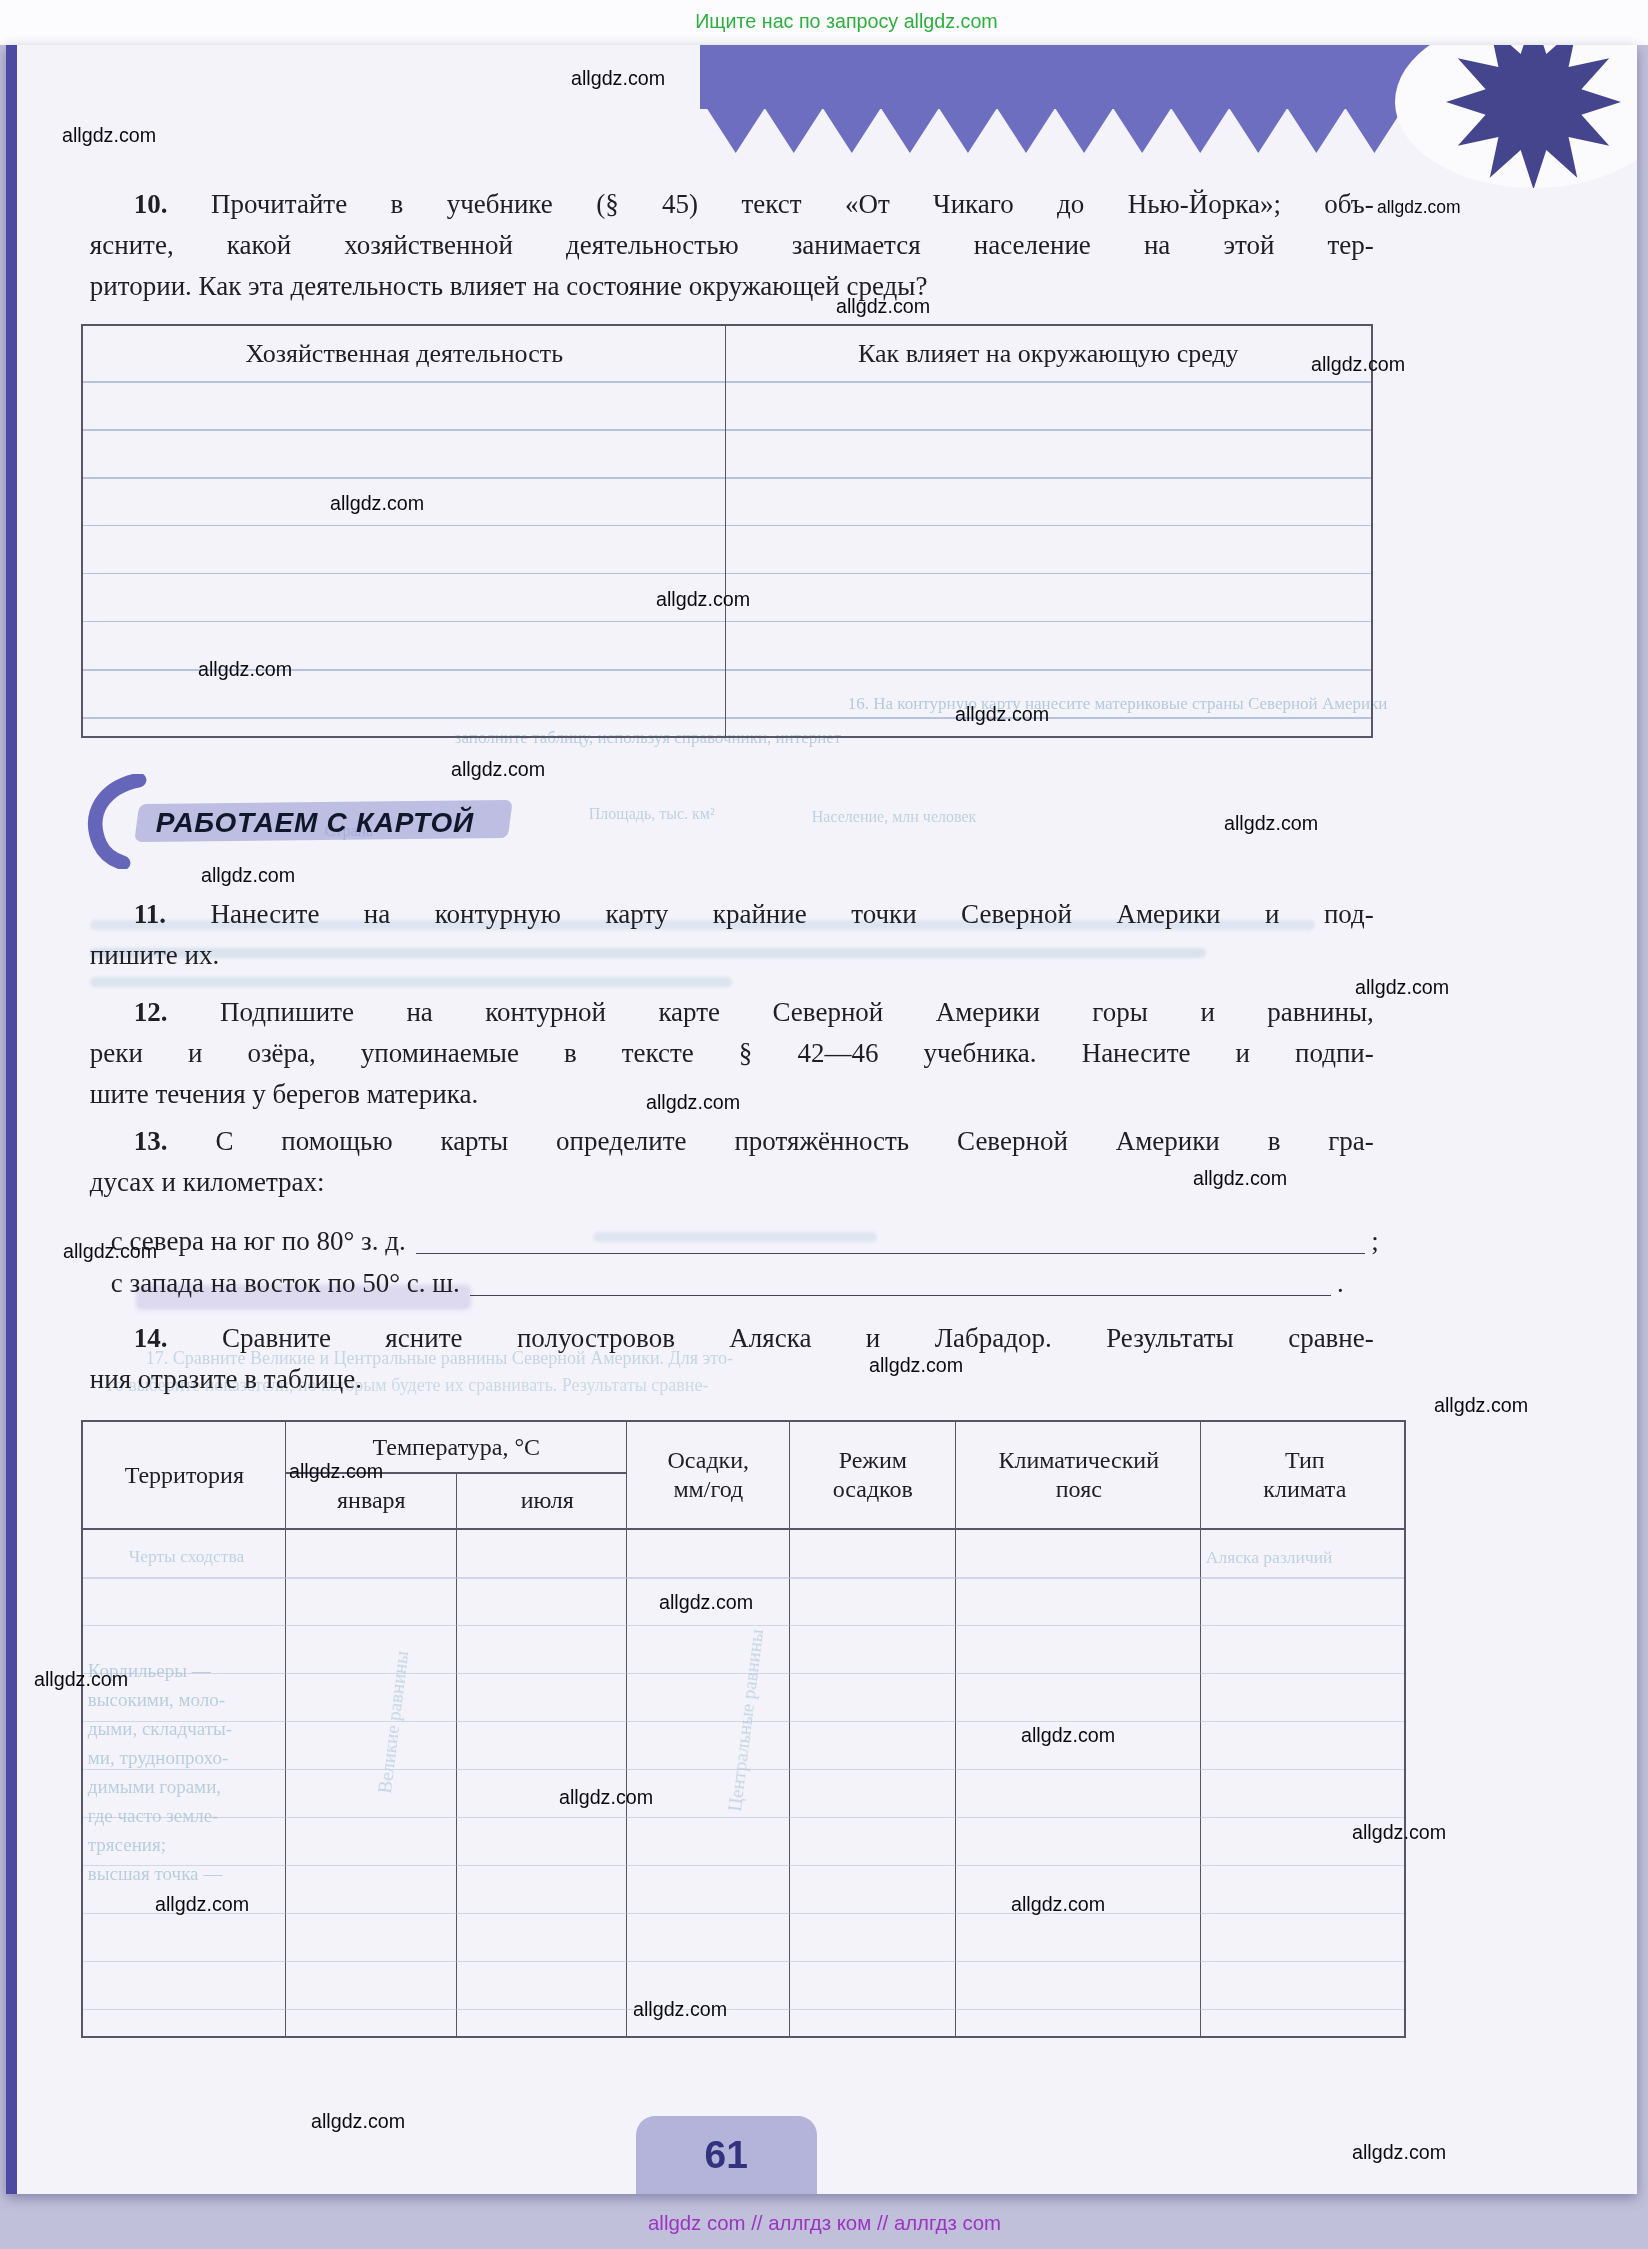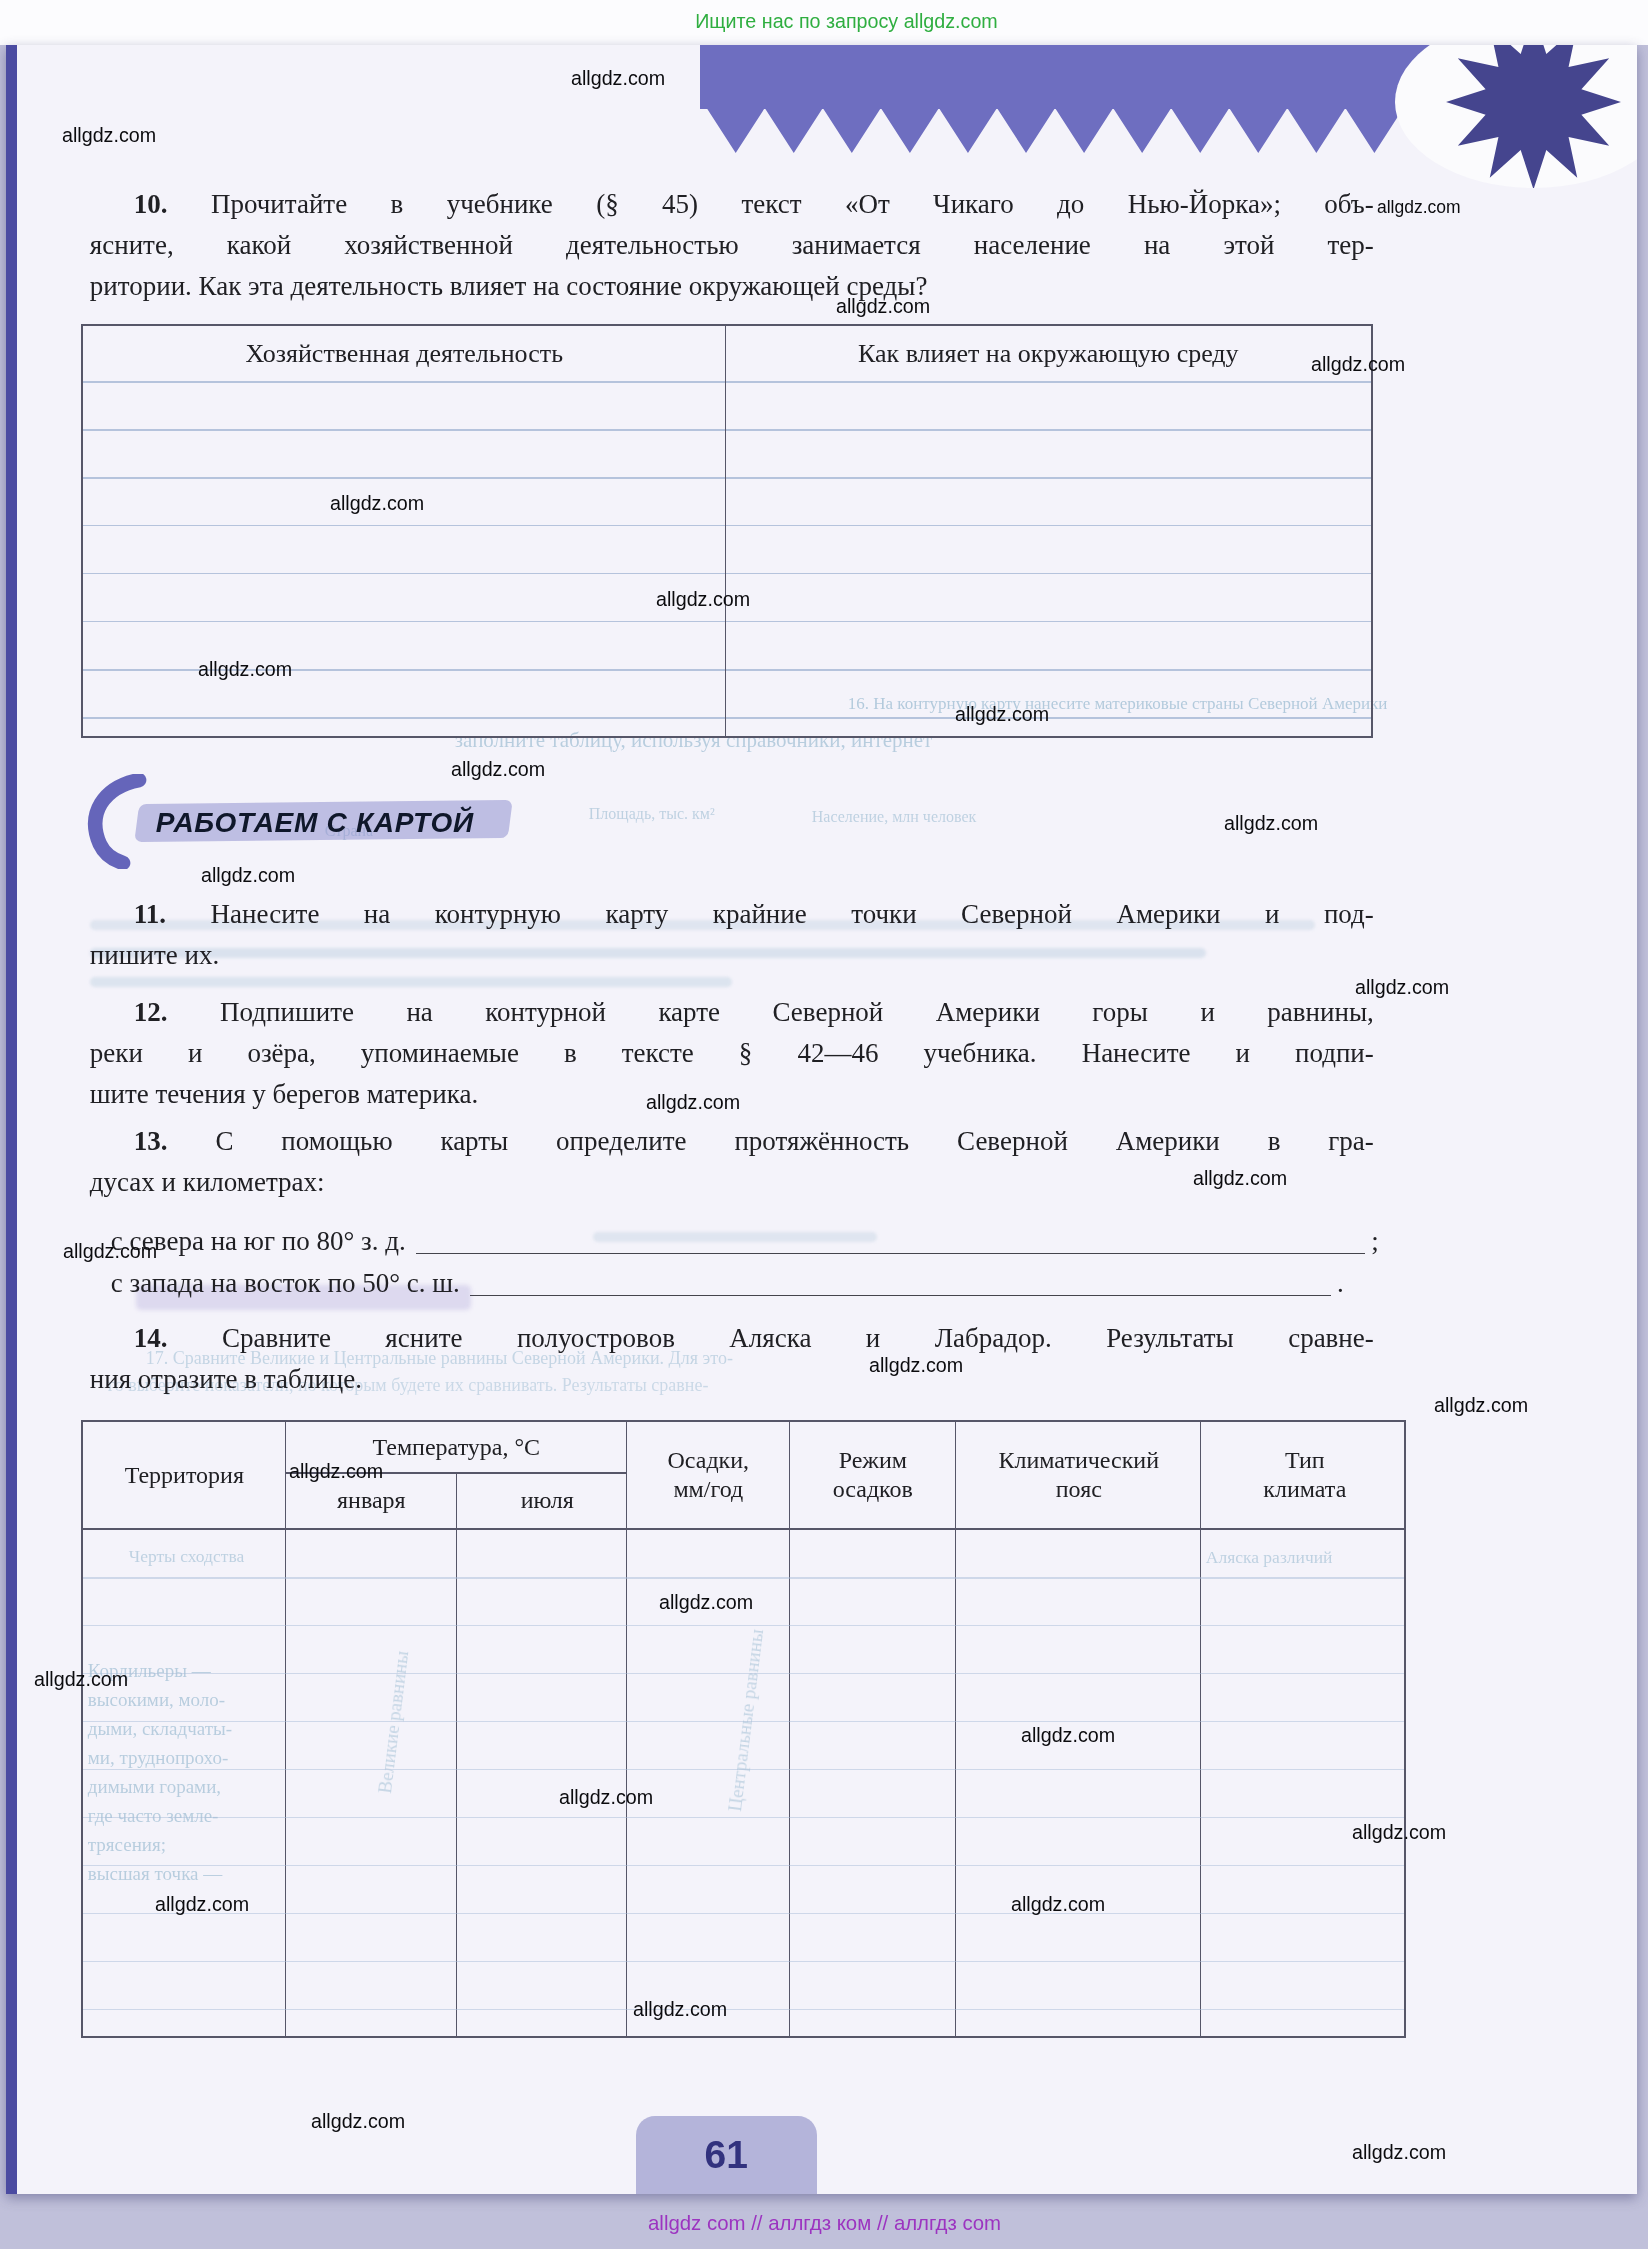--- a/index.html
+++ b/index.html
@@ -100,21 +100,21 @@
     <svg class="zz-teeth" width="938" height="45" viewBox="0 0 1286 62">
       <path fill="#6e6ec0" d="M0 0 H1286 l-40 62 l-40 -62 l-40 62 l-40 -62 l-40 62 l-40 -62 l-40 62 l-40 -62 l-40 62 l-40 -62 l-40 62 l-40 -62 l-40 62 l-40 -62 l-40 62 l-40 -62 l-40 62 l-40 -62 l-40 62 l-40 -62 l-40 62 l-40 -62 l-40 62 l-40 -62 l-40 62 l-40 -62 l-40 62 l-40 -62 l-40 62 l-40 -62 l-40 62 l-40 -62 Z"></path>
     </svg>
     <div class="corner-ellipse">
       <svg class="star-svg" width="277" height="172" viewBox="0 0 380 236">
         <polygon fill="#45458e" points="310,118 255.7,135.6 293.9,178 238.1,166.1 250,221.9 207.6,183.7 190,238 172.4,183.7 130,221.9 141.9,166.1 86.1,178 124.3,135.6 70,118 124.3,100.4 86.1,58 141.9,69.9 130,14.1 172.4,52.3 190,-2 207.6,52.3 250,14.1 238.1,69.9 293.9,58 255.7,100.4"></polygon>
       </svg>
     </div>
 
     <span class="bleed" style="left:842px;top:649px;font-size:17px;opacity:.55;">16. На контурную карту нанесите материковые страны Северной Америки</span>
-    <span class="bleed" style="left:449px;top:683px;font-size:21px;opacity:.5;">заполните таблицу, используя справочники, интернет</span>
+    <span class="bleed" style="left:449px;top:683px;font-size:17px;opacity:.5;">заполните таблицу, используя справочники, интернет</span>
     <span class="bleed" style="left:319px;top:777px;font-size:16px;opacity:.45;">Страна</span>
     <span class="bleed" style="left:583px;top:760px;font-size:16px;opacity:.45;">Площадь, тыс. км²</span>
     <span class="bleed" style="left:806px;top:763px;font-size:16px;opacity:.45;">Население, млн человек</span>
     <div class="bleed-strip" style="left:84px;top:875px;width:1225px;height:10.2px;background:rgba(126,169,196,.18);"></div>
     <div class="bleed-strip" style="left:84px;top:903px;width:1116px;height:10.2px;background:rgba(126,169,196,.22);"></div>
     <div class="bleed-strip" style="left:84px;top:932px;width:642px;height:10.2px;background:rgba(126,169,196,.2);"></div>
     <div class="bleed-strip" style="left:587px;top:1187px;width:284px;height:9.5px;background:rgba(126,169,196,.18);"></div>
     <div class="bleed-strip" style="left:130px;top:1240px;width:335px;height:25px;background:rgba(150,140,208,.25);filter:blur(2.2px);"></div>
     <span class="bleed" style="left:140px;top:1303px;font-size:18px;opacity:.4;">17. Сравните Великие и Центральные равнины Северной Америки. Для это-</span>
     <span class="bleed" style="left:102px;top:1330px;font-size:18px;opacity:.35;">го выберите показатели, по которым будете их сравнивать. Результаты сравне-</span>

